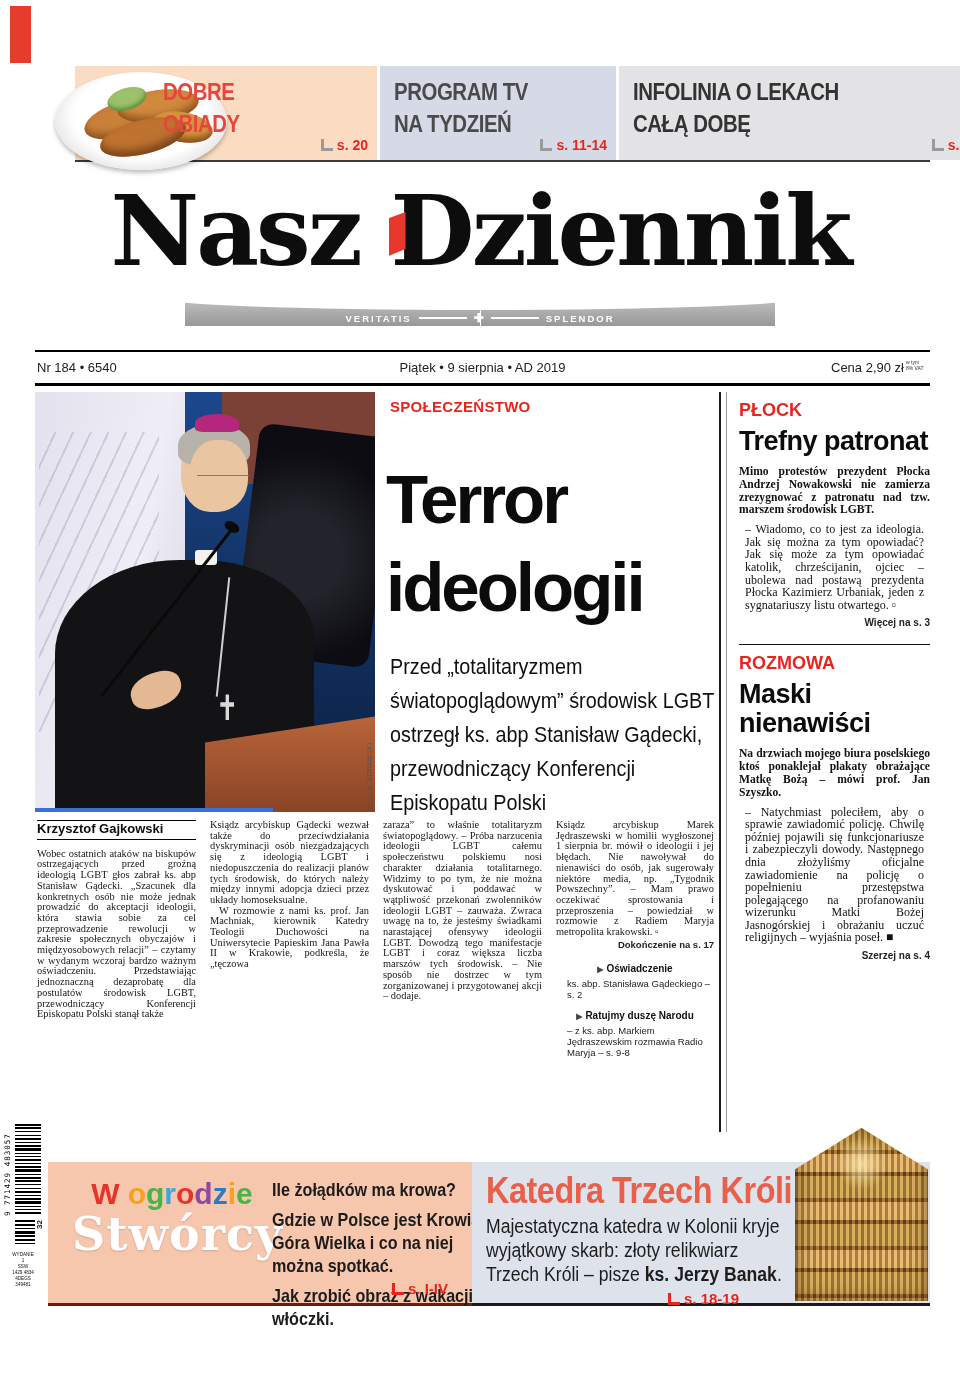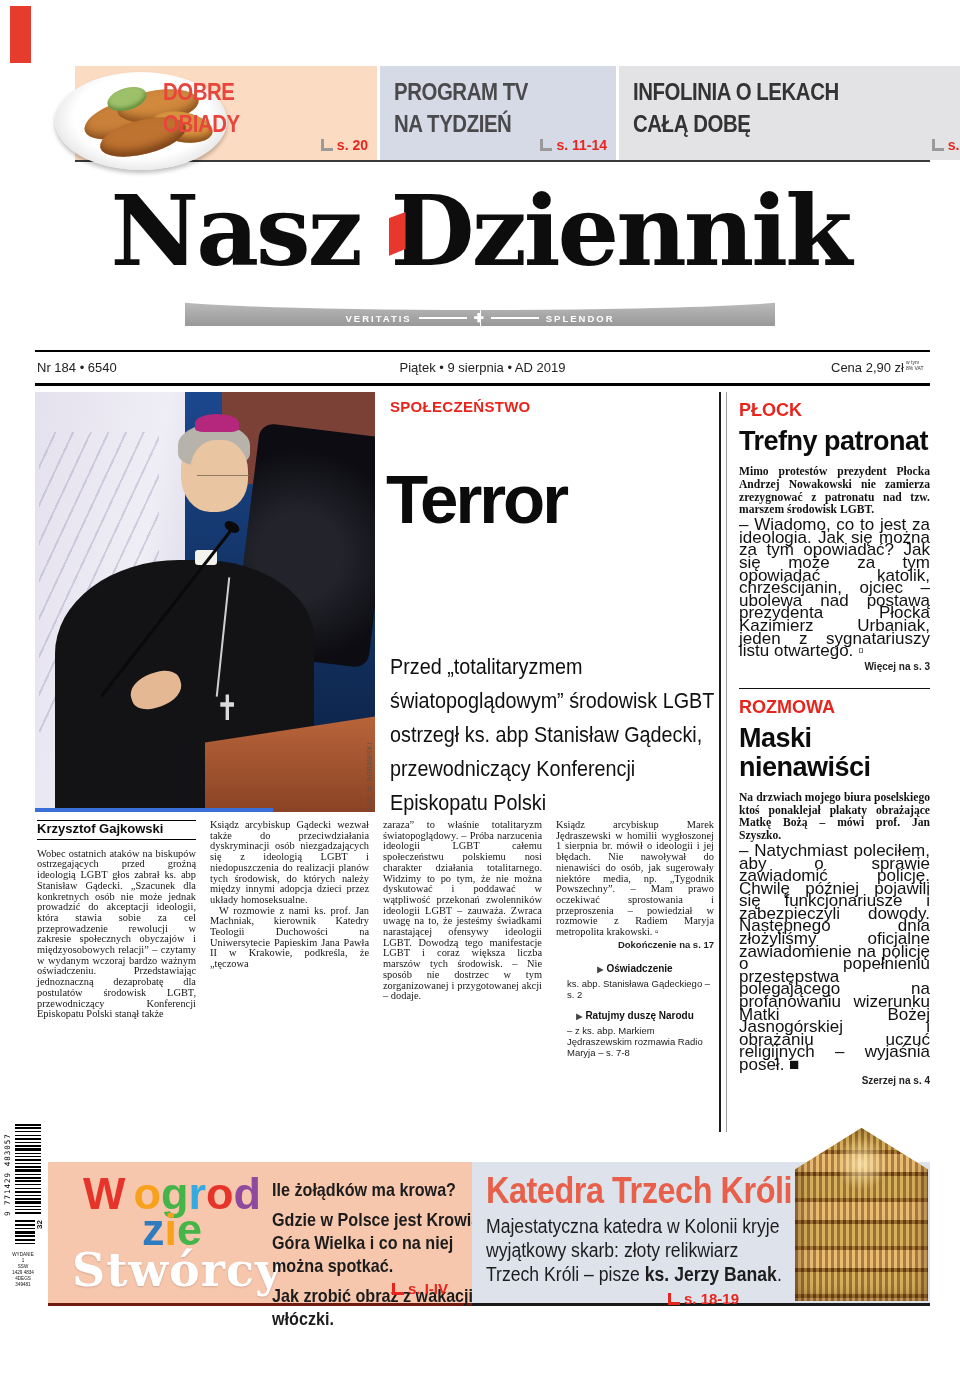--- a/index.html
+++ b/index.html
@@ -86,42 +86,42 @@
   .headline{left:386px;top:420px;width:334px;font-weight:700;font-size:69px;line-height:88px;letter-spacing:-3px;color:#0b0b0b;margin-top:36px;}
   .deck{left:390px;top:650px;width:362px;font-size:21.5px;line-height:34px;color:#101010;transform:scaleX(.92);transform-origin:0 0;}
 
   
   .vrule1{left:719px;top:392px;width:2px;height:740px;background:#1b1b1b;}
   .vrule2{left:726px;top:392px;width:1px;height:740px;background:#9a9a9a;}
   .rail{left:739px;top:392px;width:191px;}
   .rail .kick{font-weight:700;color:#e8251d;font-size:18px;margin:8px 0 6px;}
   .rail h2{margin:0 0 10px;font-weight:700;font-size:27px;line-height:29px;letter-spacing:-.5px;color:#0c0c0c;}
   .rail .lead{font-family:"Liberation Serif",serif;font-weight:700;font-size:11.6px;line-height:12.8px;text-align:justify;margin:0 0 2px;}
-  .rail .body{font-family:Liberation Sans, sans-serif;font-size:17px;line-height:12.6px;text-align:justify;margin:0;}
+  .rail .body{font-family:Liberation Serif, serif;font-size:12px;line-height:12.6px;text-align:justify;margin:6px;}
   .rail .more{text-align:right;font-size:10px;font-weight:700;color:#222;margin-top:3px;}
   .rail .divider{height:1px;background:#111;margin:16px 0 6px;width:100%;}
 
   
   .col{position:absolute;top:820px;width:159px;font-family:"Liberation Serif",serif;font-size:10.4px;line-height:10.7px;text-align:justify;color:#161616;}
   .col p{margin:0;}
   .col p + p{text-indent:9px;}
   .c1{left:37px;} .c2{left:210px;} .c3{left:383px;} .c4{left:556px;width:158px;}
   .byline{border-top:1.5px solid #000;border-bottom:1px solid #000;padding:3px 0 4px;margin-bottom:9px;
           font-family:"Liberation Sans",sans-serif;font-weight:700;font-size:13px;color:#0d0d0d;}
   .continuation{text-align:right;font-family:"Liberation Sans",sans-serif;font-weight:700;font-size:9.5px;color:#222;margin-top:2px;}
   .refs{margin-top:14px;font-family:"Liberation Sans",sans-serif;text-align:left;}
   .ref{margin-bottom:11px;}
   .ref .rt{font-weight:700;font-size:10px;color:#111;text-align:center;}
   .ref .arrow{color:#444;font-size:8px;margin-right:3px;}
   .ref .rd{font-size:9.5px;color:#222;margin:2px 0 0 11px;line-height:11px;}
 
   
   .bl-banner{left:48px;top:1162px;width:424px;height:141px;background:#f6c6ad;border-bottom:3px solid #6e1a10;}
   .garden-logo{position:absolute;left:24px;top:14px;width:200px;text-align:center;}
-  .garden-l1{font-weight:700;font-size:45px;line-height:36px;letter-spacing:0;}
+  .garden-l1{font-weight:700;font-size:30px;line-height:36px;letter-spacing:0;}
   .garden-l1 span{display:inline-block;}
   .garden-l2{font-family:"DejaVu Serif","Liberation Serif",serif;font-weight:700;font-size:46px;line-height:48px;color:#fff;letter-spacing:1px;margin-top:-2px;text-shadow:0 1px 2px rgba(0,0,0,.15);}
   .garden-items{position:absolute;left:224px;top:16px;width:230px;font-weight:700;font-size:19px;line-height:23px;color:#1c1c1c;}
   .garden-items .gi{margin-bottom:7px;transform:scaleX(.85);transform-origin:0 0;width:117%;}
   .bl-page{position:absolute;right:24px;bottom:6px;font-weight:700;font-size:15px;color:#e8251d;}
   .br-banner{left:472px;top:1162px;width:458px;height:141px;background:#dee2eb;border-bottom:3px solid #1a1a1a;}
   .br-title{position:absolute;left:14px;top:8px;font-weight:700;font-size:36px;letter-spacing:-.5px;color:#e8604a;transform:scaleX(.9);transform-origin:0 0;white-space:nowrap;}
   .br-body{position:absolute;left:14px;top:52px;width:360px;font-weight:700;font-size:20px;line-height:24px;color:#1d1d1d;transform:scaleX(.88);transform-origin:0 0;}
   .br-body div{white-space:nowrap;font-weight:400;}
   .br-body b{font-weight:700;}
@@ -222,20 +222,21 @@
   <div class="ph-lectern"></div>
   <div class="ph-mic"></div>
   <div class="ph-michead"></div>
   <div class="ph-basestrip"></div>
 </div>
 <div class="abs photo-credit">FOT. M. BORAWSKI</div>
 
 <div class="abs kicker lead-kicker">SPOŁECZEŃSTWO</div>
 <div class="abs headline">
   <span>Terror</span><br>
+  <span>ideologii</span>
 </div>
 <div class="abs deck">Przed „totalitaryzmem światopoglądowym” środowisk LGBT ostrzegł ks. abp Stanisław Gądecki, przewodniczący Konferencji Episkopatu Polski</div>
 
 <div class="abs vrule1"></div>
 <div class="abs vrule2"></div>
 <div class="abs rail">
   <div>
     <div class="kick">PŁOCK</div>
     <h2>Trefny patronat</h2>
     <p class="lead">Mimo protestów prezydent Płocka Andrzej Nowakowski nie zamierza zrezygnować z patronatu nad tzw. marszem środowisk LGBT.</p>
@@ -266,21 +267,21 @@
 <div class="col c4">
   <p>Ksiądz arcybiskup Marek Jędraszewski w homilii wygłoszonej 1 sierpnia br. mówił o ideologii i jej błędach. Nie nawoływał do nienawiści do osób, jak sugerowały niektóre media, np. „Tygodnik Powszechny”. – Mam prawo oczekiwać sprostowania i przeproszenia – powiedział w rozmowie z Radiem Maryja metropolita krakowski. ▫</p>
   <div class="continuation">Dokończenie na s. 17</div>
   <div class="refs">
     <div class="ref">
       <div class="rt"><span class="arrow">▶</span><span>Oświadczenie</span></div>
       <div class="rd">ks. abp. Stanisława Gądeckiego – s. 2</div>
     </div>
     <div class="ref">
       <div class="rt"><span class="arrow">▶</span><span>Ratujmy duszę Narodu</span></div>
-      <div class="rd">– z ks. abp. Markiem Jędraszewskim rozmawia Radio Maryja – s. 7-8</div>
+      <div class="rd">– z ks. abp. Markiem Jędraszewskim rozmawia Radio Maryja – s. 9-8</div>
     </div>
   </div>
 </div>
 
 <div class="abs bl-banner">
   <div class="garden-logo">
     <div class="garden-l1"><span style="color: rgb(230, 52, 43);">W</span><span style="color: rgb(230, 52, 43); width: 8px;"> </span><span style="color: rgb(247, 161, 28);">o</span><span style="color: rgb(70, 181, 73);">g</span><span style="color: rgb(53, 170, 225);">r</span><span style="color: rgb(230, 52, 43);">o</span><span style="color: rgb(143, 74, 158);">d</span><span style="color: rgb(46, 123, 192);">z</span><span style="color: rgb(247, 161, 28);">i</span><span style="color: rgb(70, 181, 73);">e</span></div>
     <div class="garden-l2">Stwórcy</div>
   </div>
   <div class="garden-items">

